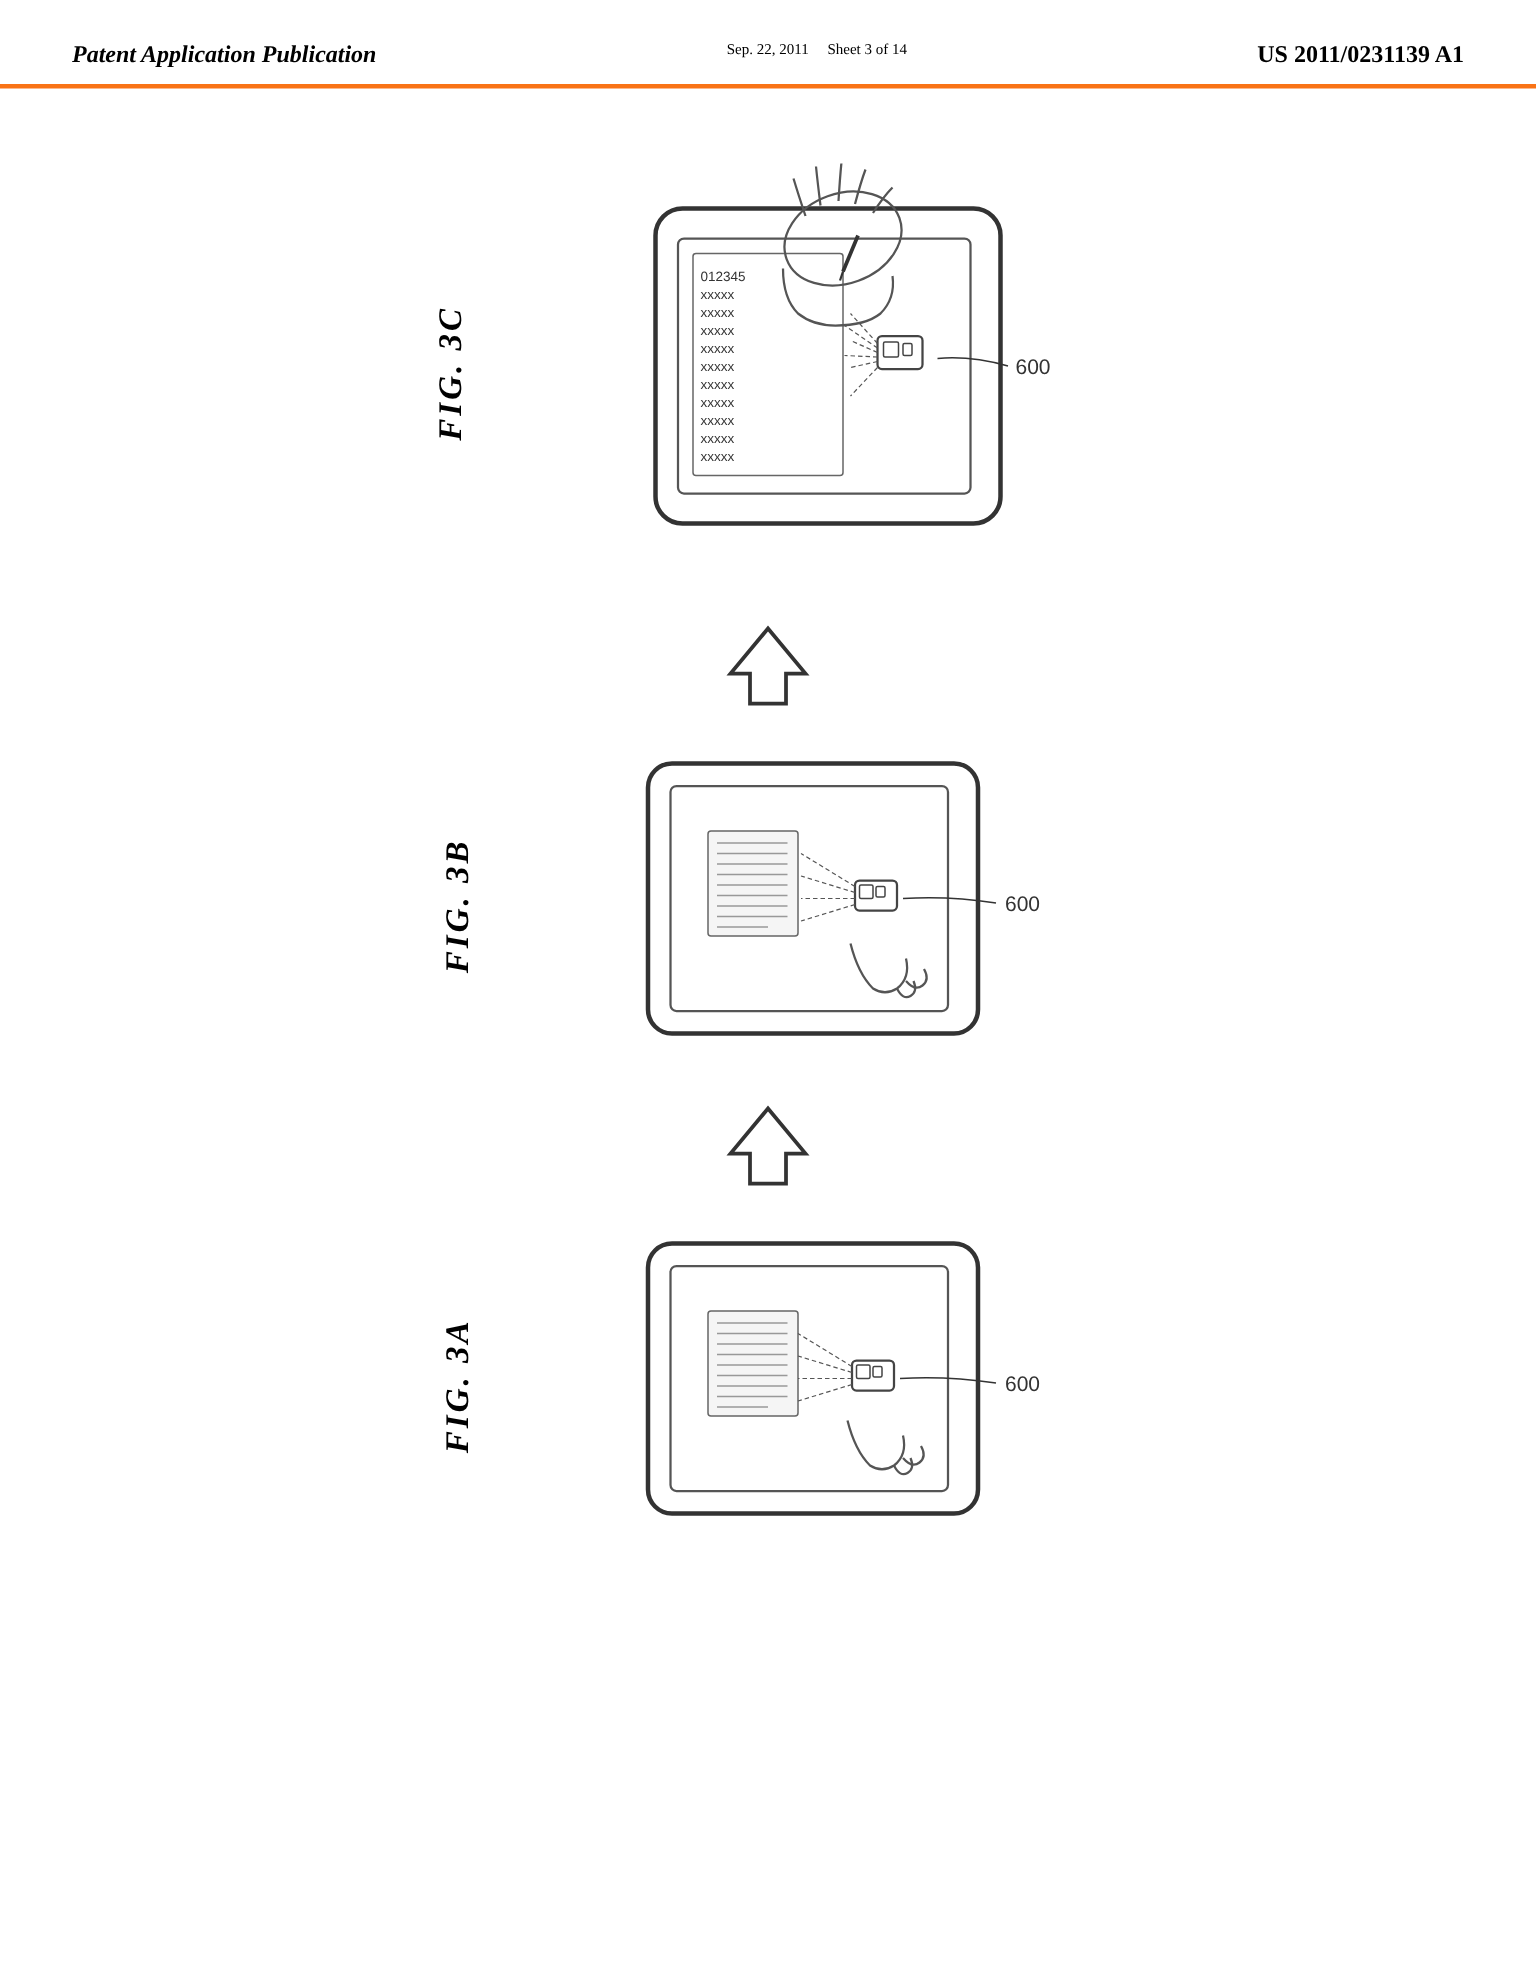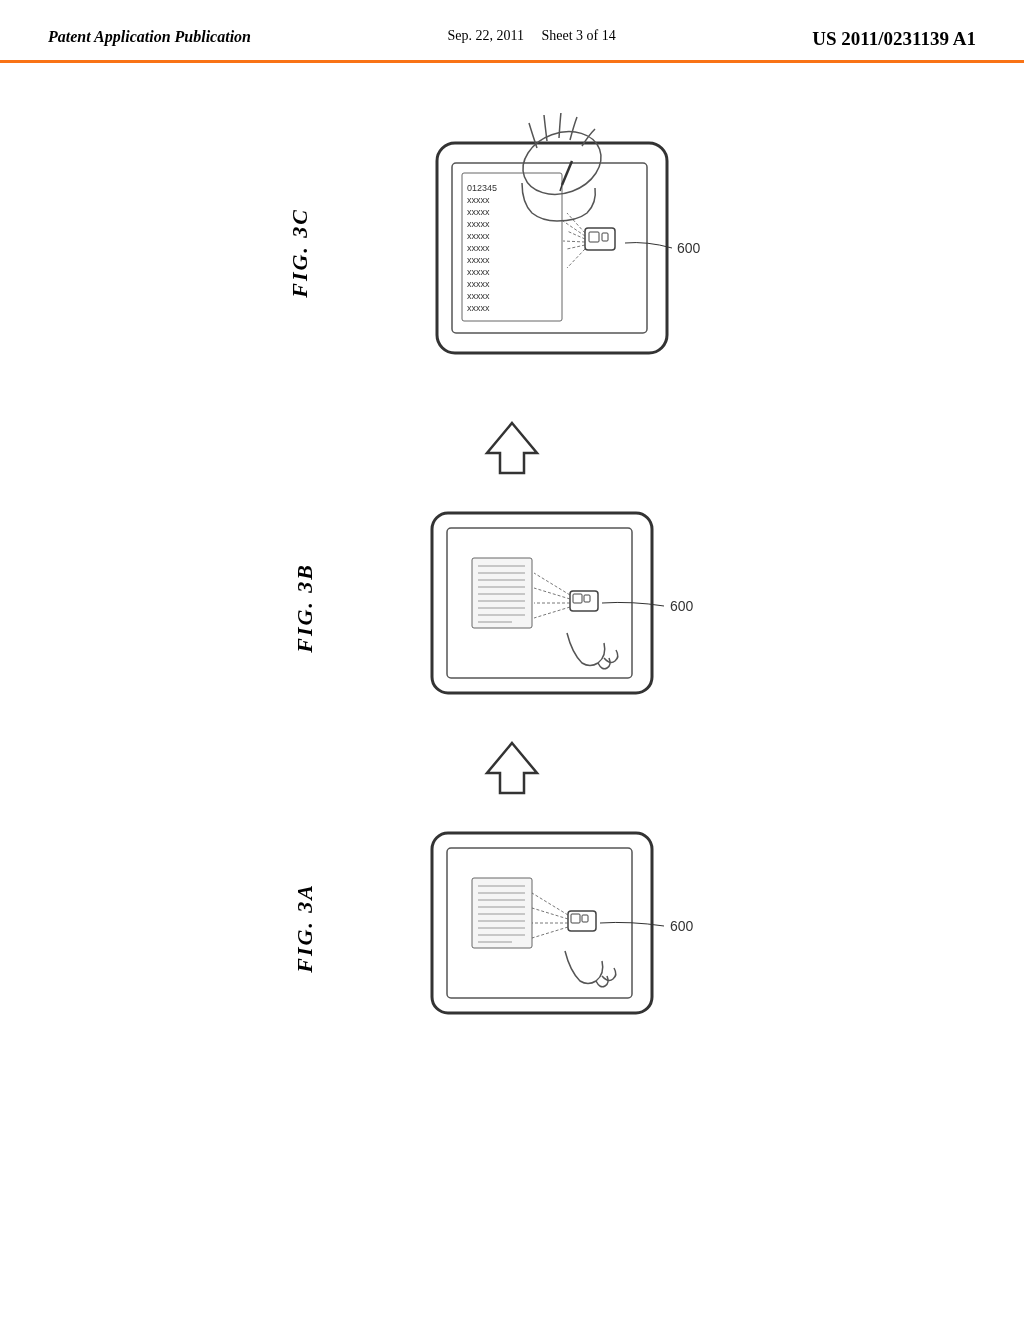--- a/index.html
+++ b/index.html
@@ -18,25 +18,25 @@
       align-items: flex-start;
       padding: 28px 48px 10px 48px;
       border-bottom: 3px solid #f97316;
     }
     .header-left {
       font-size: 16px;
       font-weight: bold;
       font-style: italic;
     }
     .header-center {
-      font-size: 14px;
+      font-size: 10px;
       text-align: left;
     }
     .header-right {
-      font-size: 19px;
+      font-size: 16px;
       font-weight: bold;
       font-family: Liberation Serif, serif;
     }
 
     
     .main {
       display: flex;
       flex-direction: column;
       align-items: center;
       padding: 30px 0;

